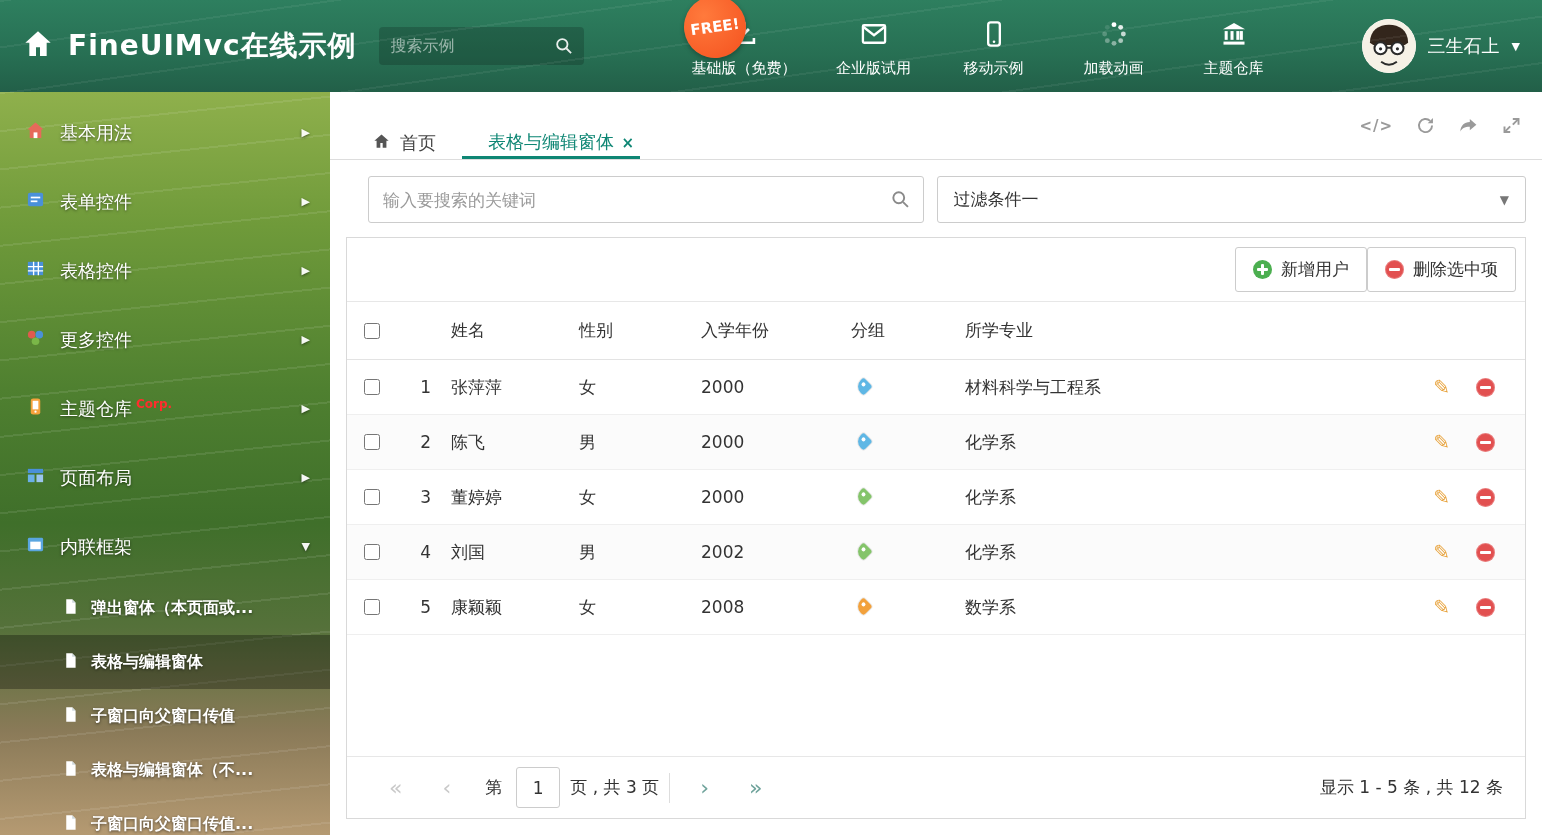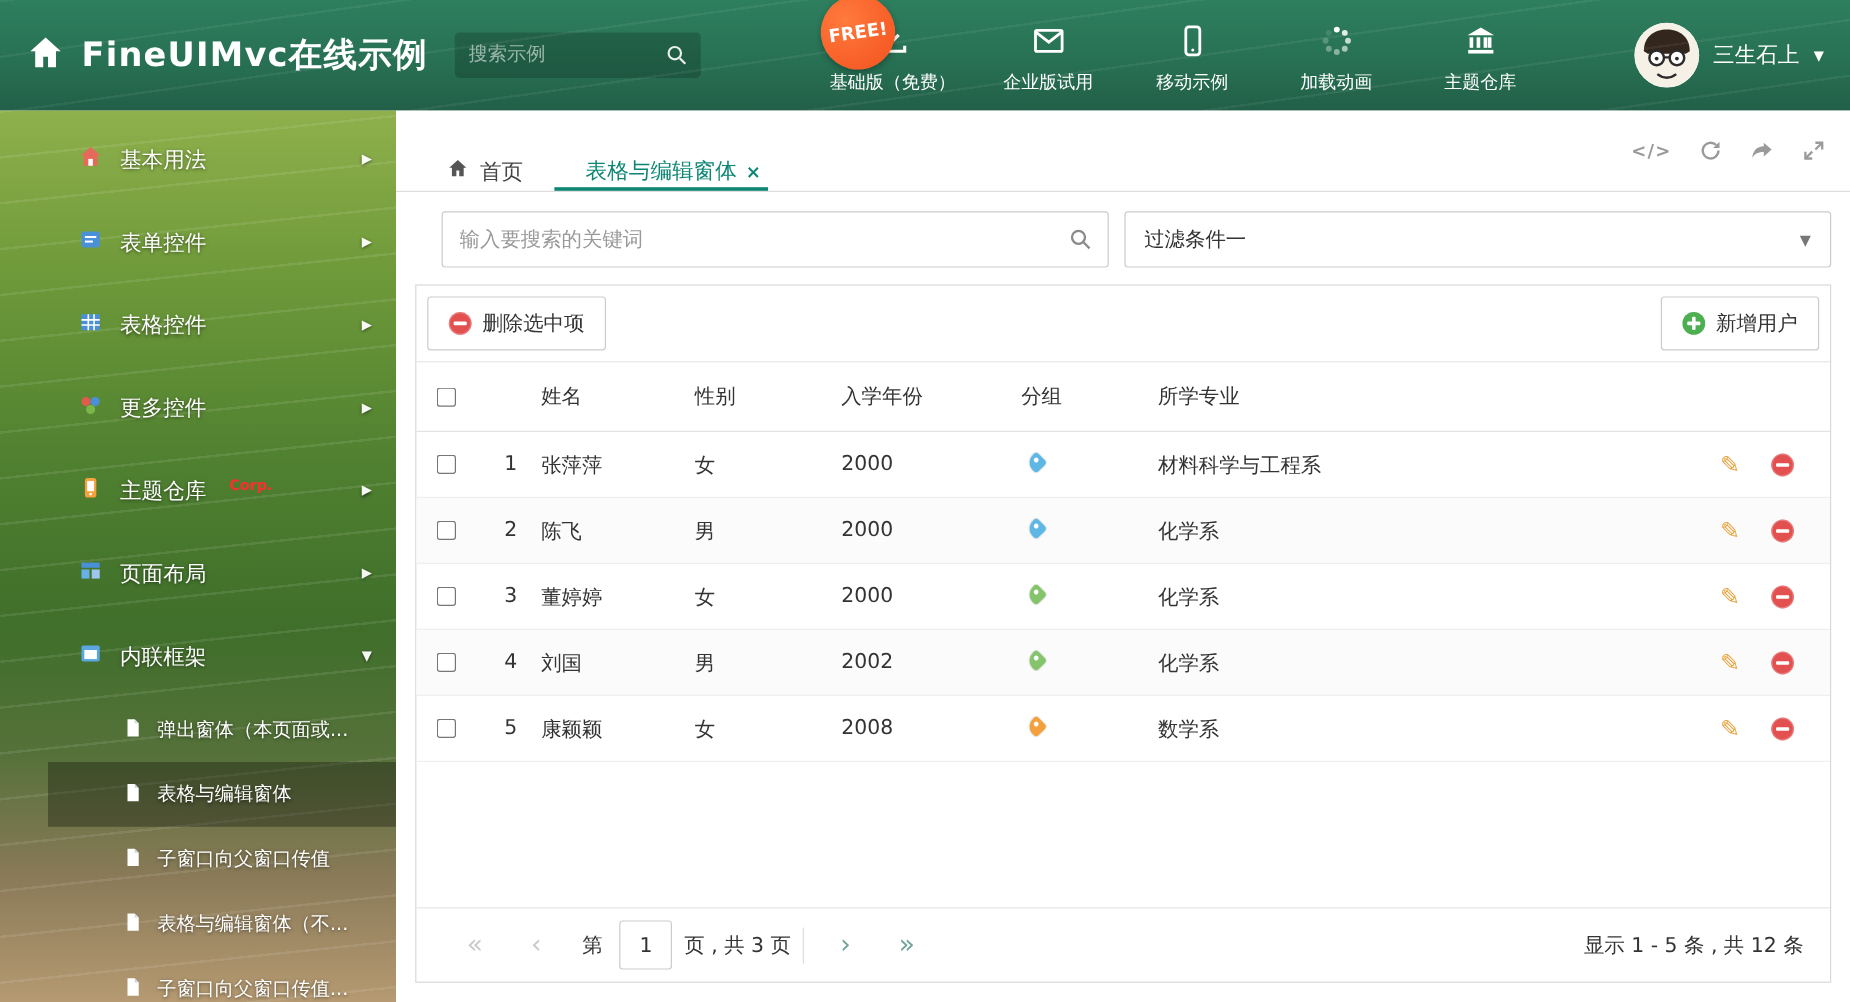--- a/index.html
+++ b/index.html
@@ -24,30 +24,30 @@
   .top-user { margin-left:auto; display:flex; align-items:center; gap:12px; cursor:pointer; }
   .avatar { width:54px; height:54px; border-radius:50%; overflow:hidden; background:#fff; flex:0 0 auto; }
   .user-name { font-size:18px; }
   .user-caret { font-size:11px; color:#fff; }
 
   
   .body-row { display:flex; height:743px; }
 
   
   .sidebar { position:relative; width:330px; flex:0 0 330px; overflow:hidden;
-    background:linear-gradient(180deg,#8fb04c 0%, #6f9a3a 18%, #4f8030 40%, #3f6f2a 58%, #55713a 72%, #8a7a58 86%, #b59a72 100%);padding-left:40px; }
+    background:linear-gradient(180deg,#8fb04c 0%, #6f9a3a 18%, #4f8030 40%, #3f6f2a 58%, #55713a 72%, #8a7a58 86%, #b59a72 100%); }
   .sidebar::after { content:''; position:absolute; inset:0; pointer-events:none;
     background:repeating-linear-gradient(174deg, rgba(255,255,255,0.09) 0 2px, transparent 2px 38px); }
   .menu { list-style:none; position:relative; z-index:2; padding-top:6px; }
   .menu-item { height:69px; display:flex; align-items:center; gap:15px; padding:0 20px 0 26px; color:#fff; font-size:18px; cursor:pointer; text-shadow:0 1px 3px rgba(0,0,0,0.55); }
   .menu-item .mi-label { flex:1; white-space:nowrap; }
   .menu-item .mi-arrow { font-size:11px; opacity:0.95; }
-  .mi-badge { color:#ff2d2d; font-size:12px; vertical-align:super; margin-left:19px; text-shadow:none; font-weight:bold; }
+  .mi-badge { color:#ff2d2d; font-size:12px; vertical-align:super; margin-left:4px; text-shadow:none; font-weight:bold; }
   .submenu { list-style:none; position:relative; z-index:2; }
-  .sub-item { height:54px; display:flex; align-items:center; gap:12px; padding:0 14px 0 62px; color:#fff; font-size:16px; cursor:pointer; text-shadow:0 1px 3px rgba(0,0,0,0.55); white-space:nowrap; }
+  .sub-item { height:54px; display:flex; align-items:center; gap:12px; padding:0 14px 0 62px; color:#fff; font-size:16px; cursor:pointer; text-shadow:0 1px 3px rgba(0,0,0,0.55); white-space:nowrap;font-weight:bold; }
   .sub-item.active { background:rgba(0,0,0,0.30); }
 
   
   .main { flex:1; display:flex; flex-direction:column; background:#fff; min-width:0; }
   .tabbar { height:68px; border-bottom:1px solid #ddd; display:flex; align-items:stretch; padding-left:16px; }
   .tab { display:flex; align-items:center; gap:9px; padding:0 26px; font-size:18px; color:#444; cursor:pointer; position:relative;margin-top:35px; }
   .tab.active { color:var(--accent); border-bottom:3px solid var(--accent); }
   .tab-close { position:absolute; top:9px; right:6px; font-size:15px; font-weight:bold; color:var(--accent); line-height:1; cursor:pointer; }
   .tab-tools { margin-left:auto; display:flex; align-items:center; gap:22px; padding-right:20px; }
   .tool-ic { color:#9a9a9a; cursor:pointer; display:flex; align-items:center; }
@@ -354,27 +354,27 @@
             </span>
           </div>
           <div class="dropdown">
             <span>过滤条件一</span>
             <span class="dd-caret">▼</span>
           </div>
         </div>
 
         <div class="panel">
           <div class="toolbar">
+            <button class="btn btn-add">
+              <span class="ic-plus"></span>
+              <span>新增用户</span>
+            </button>
             <button class="btn">
               <span class="ic-minus"></span>
               <span>删除选中项</span>
-            </button>
-            <button class="btn btn-add">
-              <span class="ic-plus"></span>
-              <span>新增用户</span>
             </button>
           </div>
 
           <div class="grid">
             <div class="grid-row head">
               <div class="cell-check">
                   <input type="checkbox" style="">
                 </div>
               <div class="cell-num"></div>
               <div>姓名</div>

